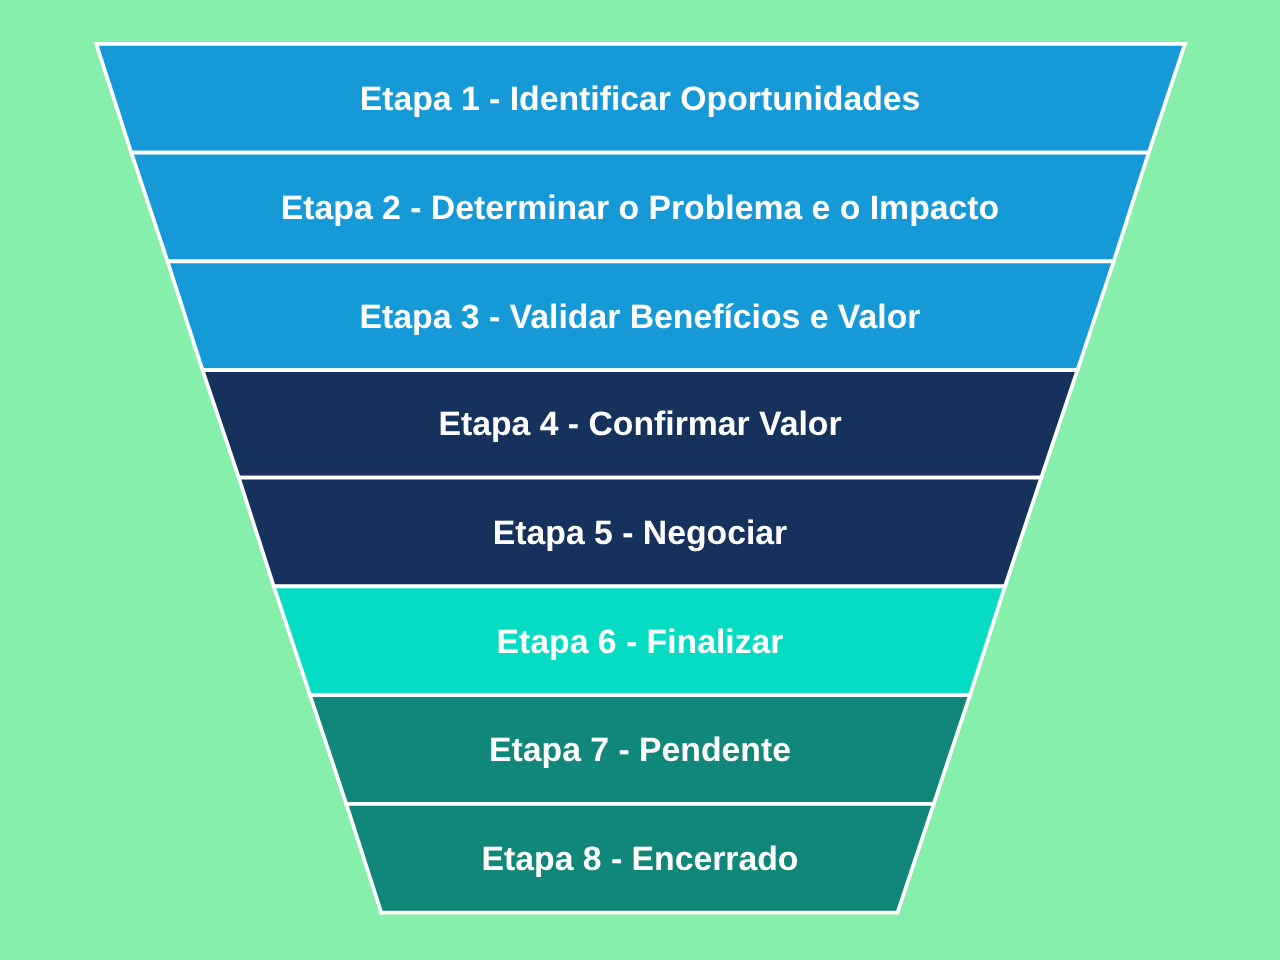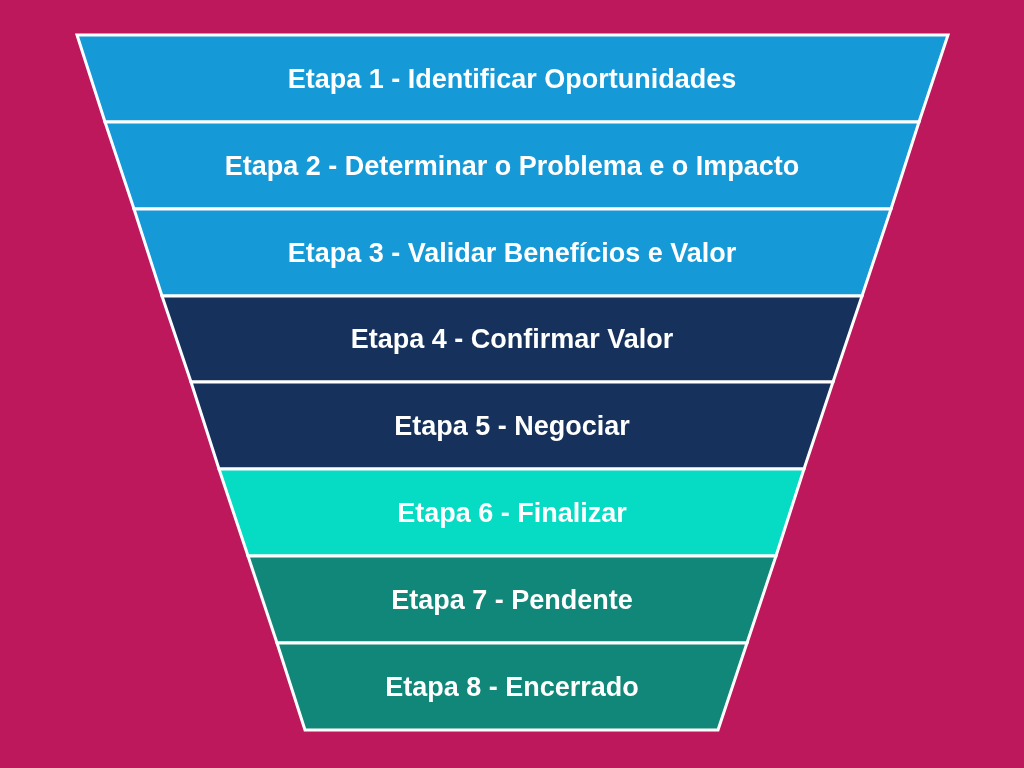--- a/index.html
+++ b/index.html
@@ -8,21 +8,21 @@
     width: 1024px;
     height: 768px;
     background: #FFFFFF;
     overflow: hidden;
     font-family: "Liberation Sans", sans-serif;
   }
   .canvas {
     position: relative;
     width: 1024px;
     height: 768px;
-    background: #be185d;
+    background: #86efac;
     text-align: right;
   }
   svg { display: block; }
   .stage-shape {
     stroke: #FFFFFF;
     stroke-width: 3;
     stroke-linejoin: miter;
   }
   .stage-label {
     fill: #FFFFFF;

